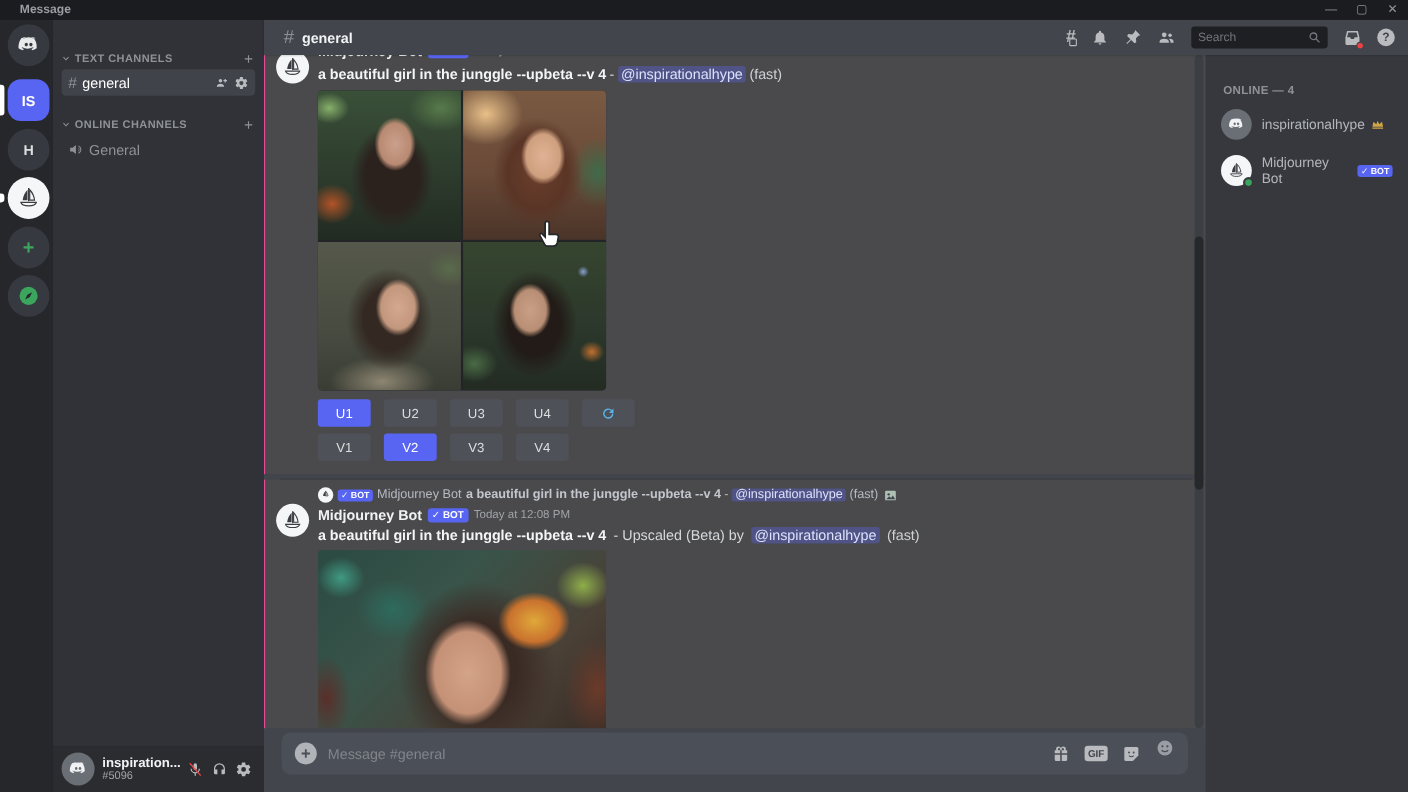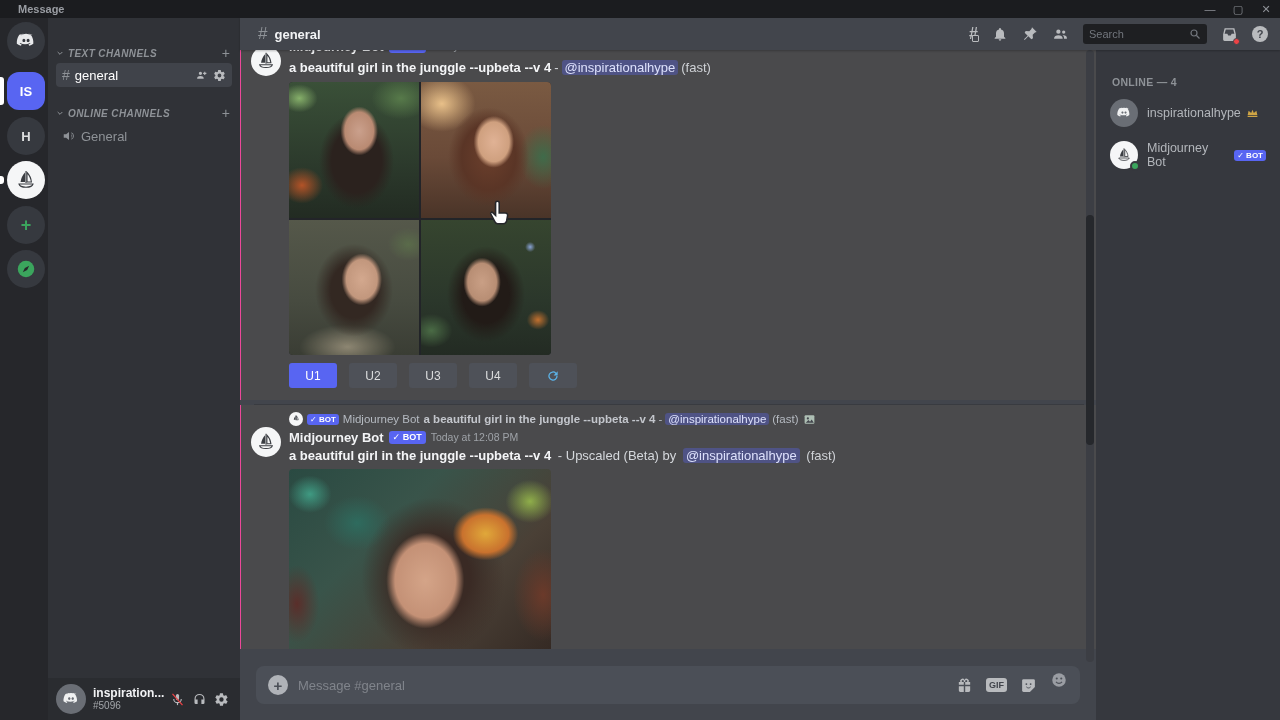--- a/index.html
+++ b/index.html
@@ -28,21 +28,21 @@
     background:#fff; border-radius:0 3px 3px 0; }
   .rail-dot { position:absolute; left:0; width:4px; height:8px; background:#fff; border-radius:0 3px 3px 0; }
   .rail-item svg { display:block; }
 
   
   .channels { width:192px; background:#303237; position:relative; flex:none; display:flex; flex-direction:column; }
   .guild-header { height:30px; display:flex; align-items:center; padding:0 12px;
     border-bottom:1px solid #26282c; box-shadow:0 1px 2px rgba(0,0,0,.2); cursor:pointer; }
   .guild-name { color:#f2f3f5; font-size:13px; font-weight:bold; flex:1; }
   .section-row { display:flex; align-items:center; padding:0 10px 0 8px; margin-top:4px; height:16px; cursor:pointer; }
-  .section-label { color:#8e9297; font-size:10px; font-weight:bold; letter-spacing:.4px; flex:1; margin-left:4px;font-style:italic; }
+  .section-label { color:#8e9297; font-size:10px; font-weight:bold; letter-spacing:.4px; flex:1; margin-left:4px; }
   .section-add { color:#8e9297; font-size:14px; font-weight:normal; cursor:pointer; }
   .chan-row { margin:2px 8px 0 8px; height:24px; border-radius:4px; display:flex; align-items:center;
     padding:0 6px; color:#8e9297; cursor:pointer; }
   .chan-row.selected { background:#40434a; color:#fff; }
   .chan-hash { font-size:14px; color:#8e9297; margin-right:5px; font-weight:normal; }
   .chan-label { font-size:13px; font-weight:500; flex:1; }
   .chan-icons { display:flex; gap:5px; align-items:center; }
   .chan-icons svg { display:block; }
   .spacer23 { height:23px; }
   .spacer14 { height:14px; }
@@ -389,20 +389,26 @@
             <div class="btn-row">
               <span class="mj-btn primary">U1</span>
               <span class="mj-btn">U2</span>
               <span class="mj-btn">U3</span>
               <span class="mj-btn">U4</span>
               <span class="mj-btn">
                 <svg width="14" height="14" viewBox="0 0 24 24" fill="#5bb3e8">
                     <path d="M17.65 6.35A8 8 0 1 0 20 12h-2.2a5.8 5.8 0 1 1-1.7-4.1L13 11h7V4l-2.35 2.35z"></path>
                   </svg>
               </span>
+            </div>
+            <div class="btn-row" style="margin-top:6px">
+              <span class="mj-btn">V1</span>
+              <span class="mj-btn primary">V2</span>
+              <span class="mj-btn">V3</span>
+              <span class="mj-btn">V4</span>
             </div>
           </article>
 
           <div class="divider"></div>
 
           <article class="msg-block block2">
             <span class="avatar40" style="top:22px">
               <svg width="22" height="22" viewBox="0 0 24 24" fill="none" stroke="#3a3d42" stroke-width="1.1">
                   <path d="M12 3v12"></path>
                   <path d="M11 4.5C8.6 7 7 10.3 6.6 14H11z" fill="#3a3d42" stroke="none"></path>

